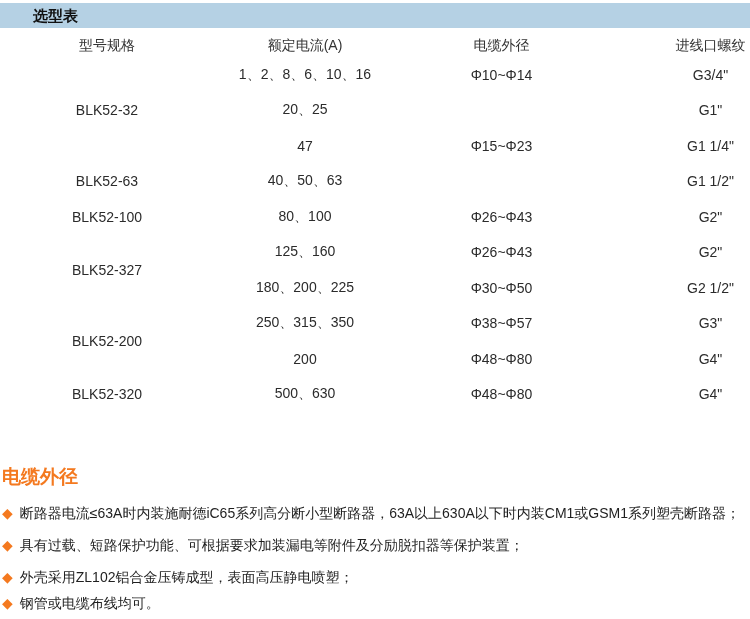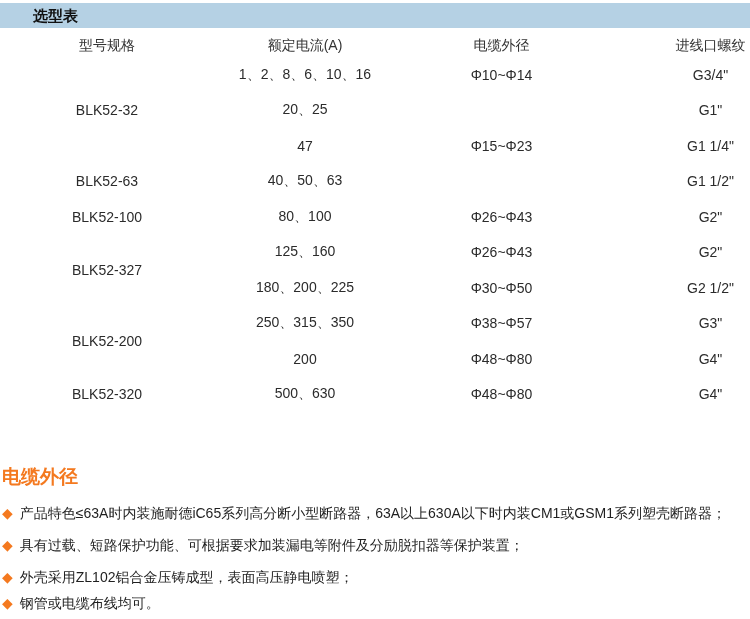--- a/index.html
+++ b/index.html
@@ -133,21 +133,21 @@
 
   <div class="cell c2" style="grid-row:11;grid-column:2">500、630</div>
   <div class="cell c3" style="grid-row:11;grid-column:3">Φ48~Φ80</div>
   <div class="cell c4" style="grid-row:11;grid-column:4">G4"</div>
 </div>
 
 <div class="features-title">电缆外径</div>
 
 <div class="feature-line fl-0">
   <span class="diamond">◆</span>
-  <span>产品特色≤63A时内装施耐德iC65系列高分断小型断路器，63A以上630A以下时内装CM1或GSM1系列塑壳断路器；</span>
+  <span>断路器电流≤63A时内装施耐德iC65系列高分断小型断路器，63A以上630A以下时内装CM1或GSM1系列塑壳断路器；</span>
 </div>
 <div class="feature-line fl-1">
   <span class="diamond">◆</span>
   <span>具有过载、短路保护功能、可根据要求加装漏电等附件及分励脱扣器等保护装置；</span>
 </div>
 <div class="feature-line fl-2">
   <span class="diamond">◆</span>
   <span>外壳采用ZL102铝合金压铸成型，表面高压静电喷塑；</span>
 </div>
 <div class="feature-line fl-3">

